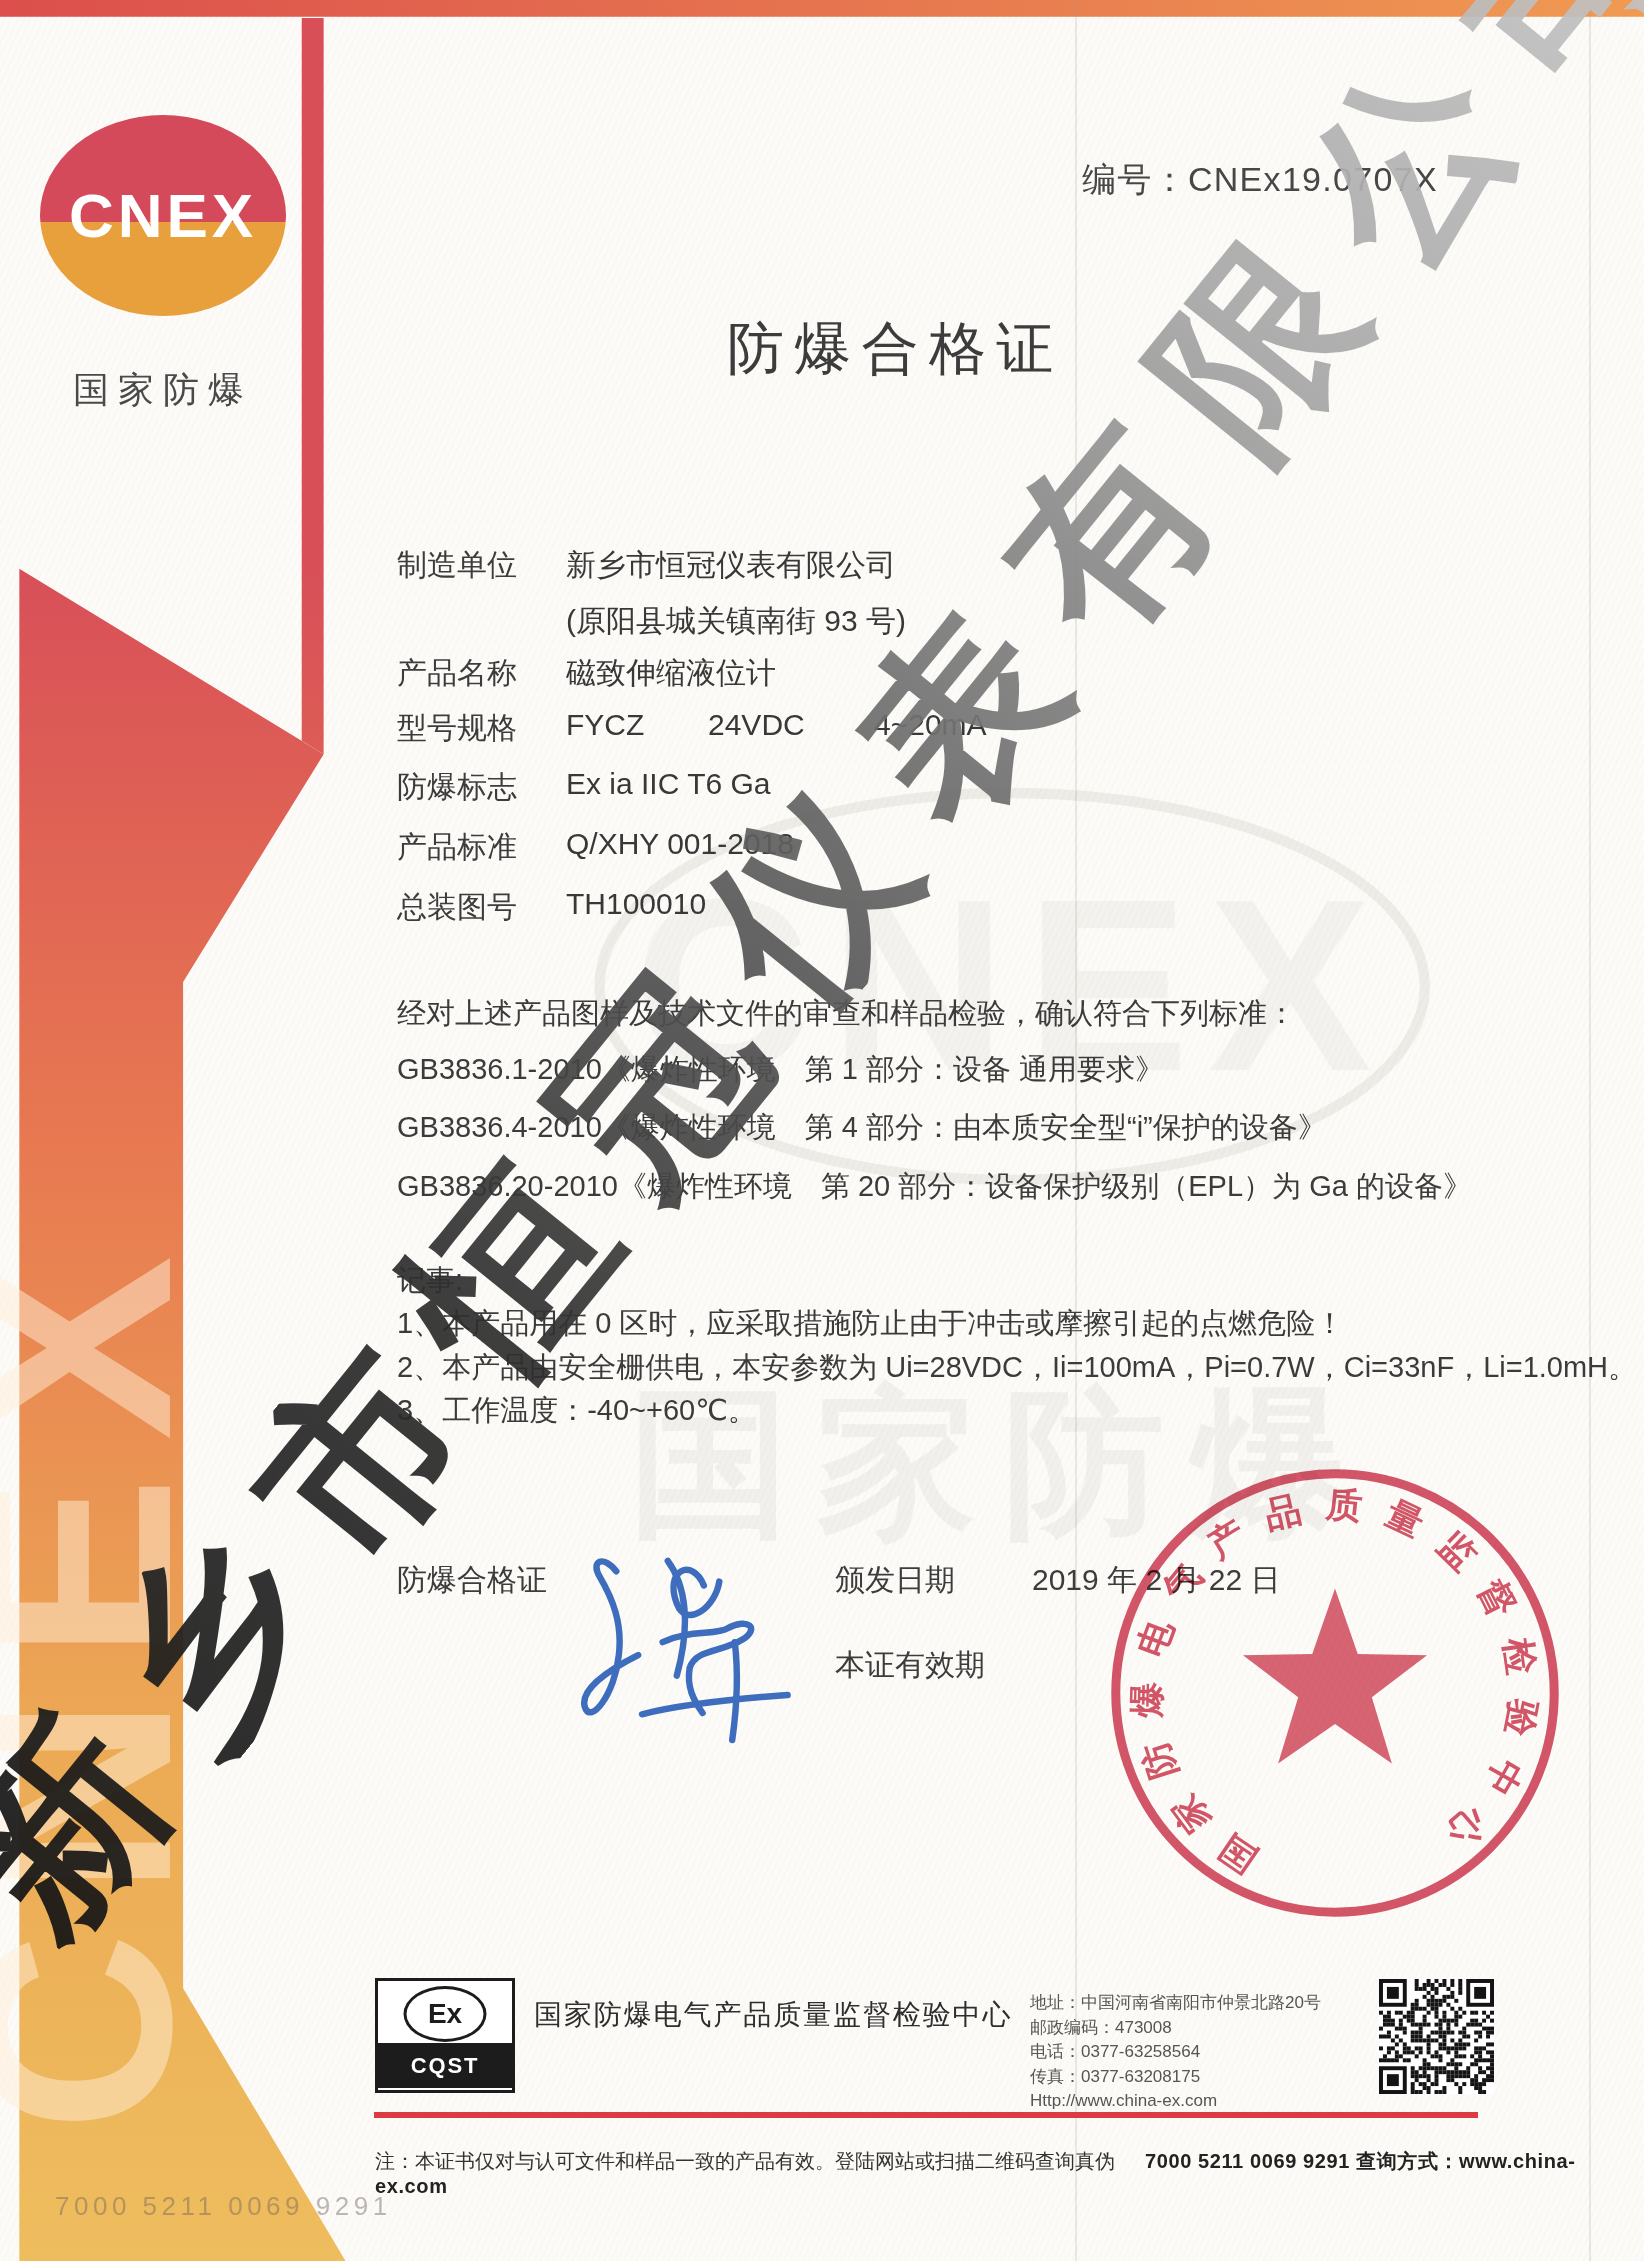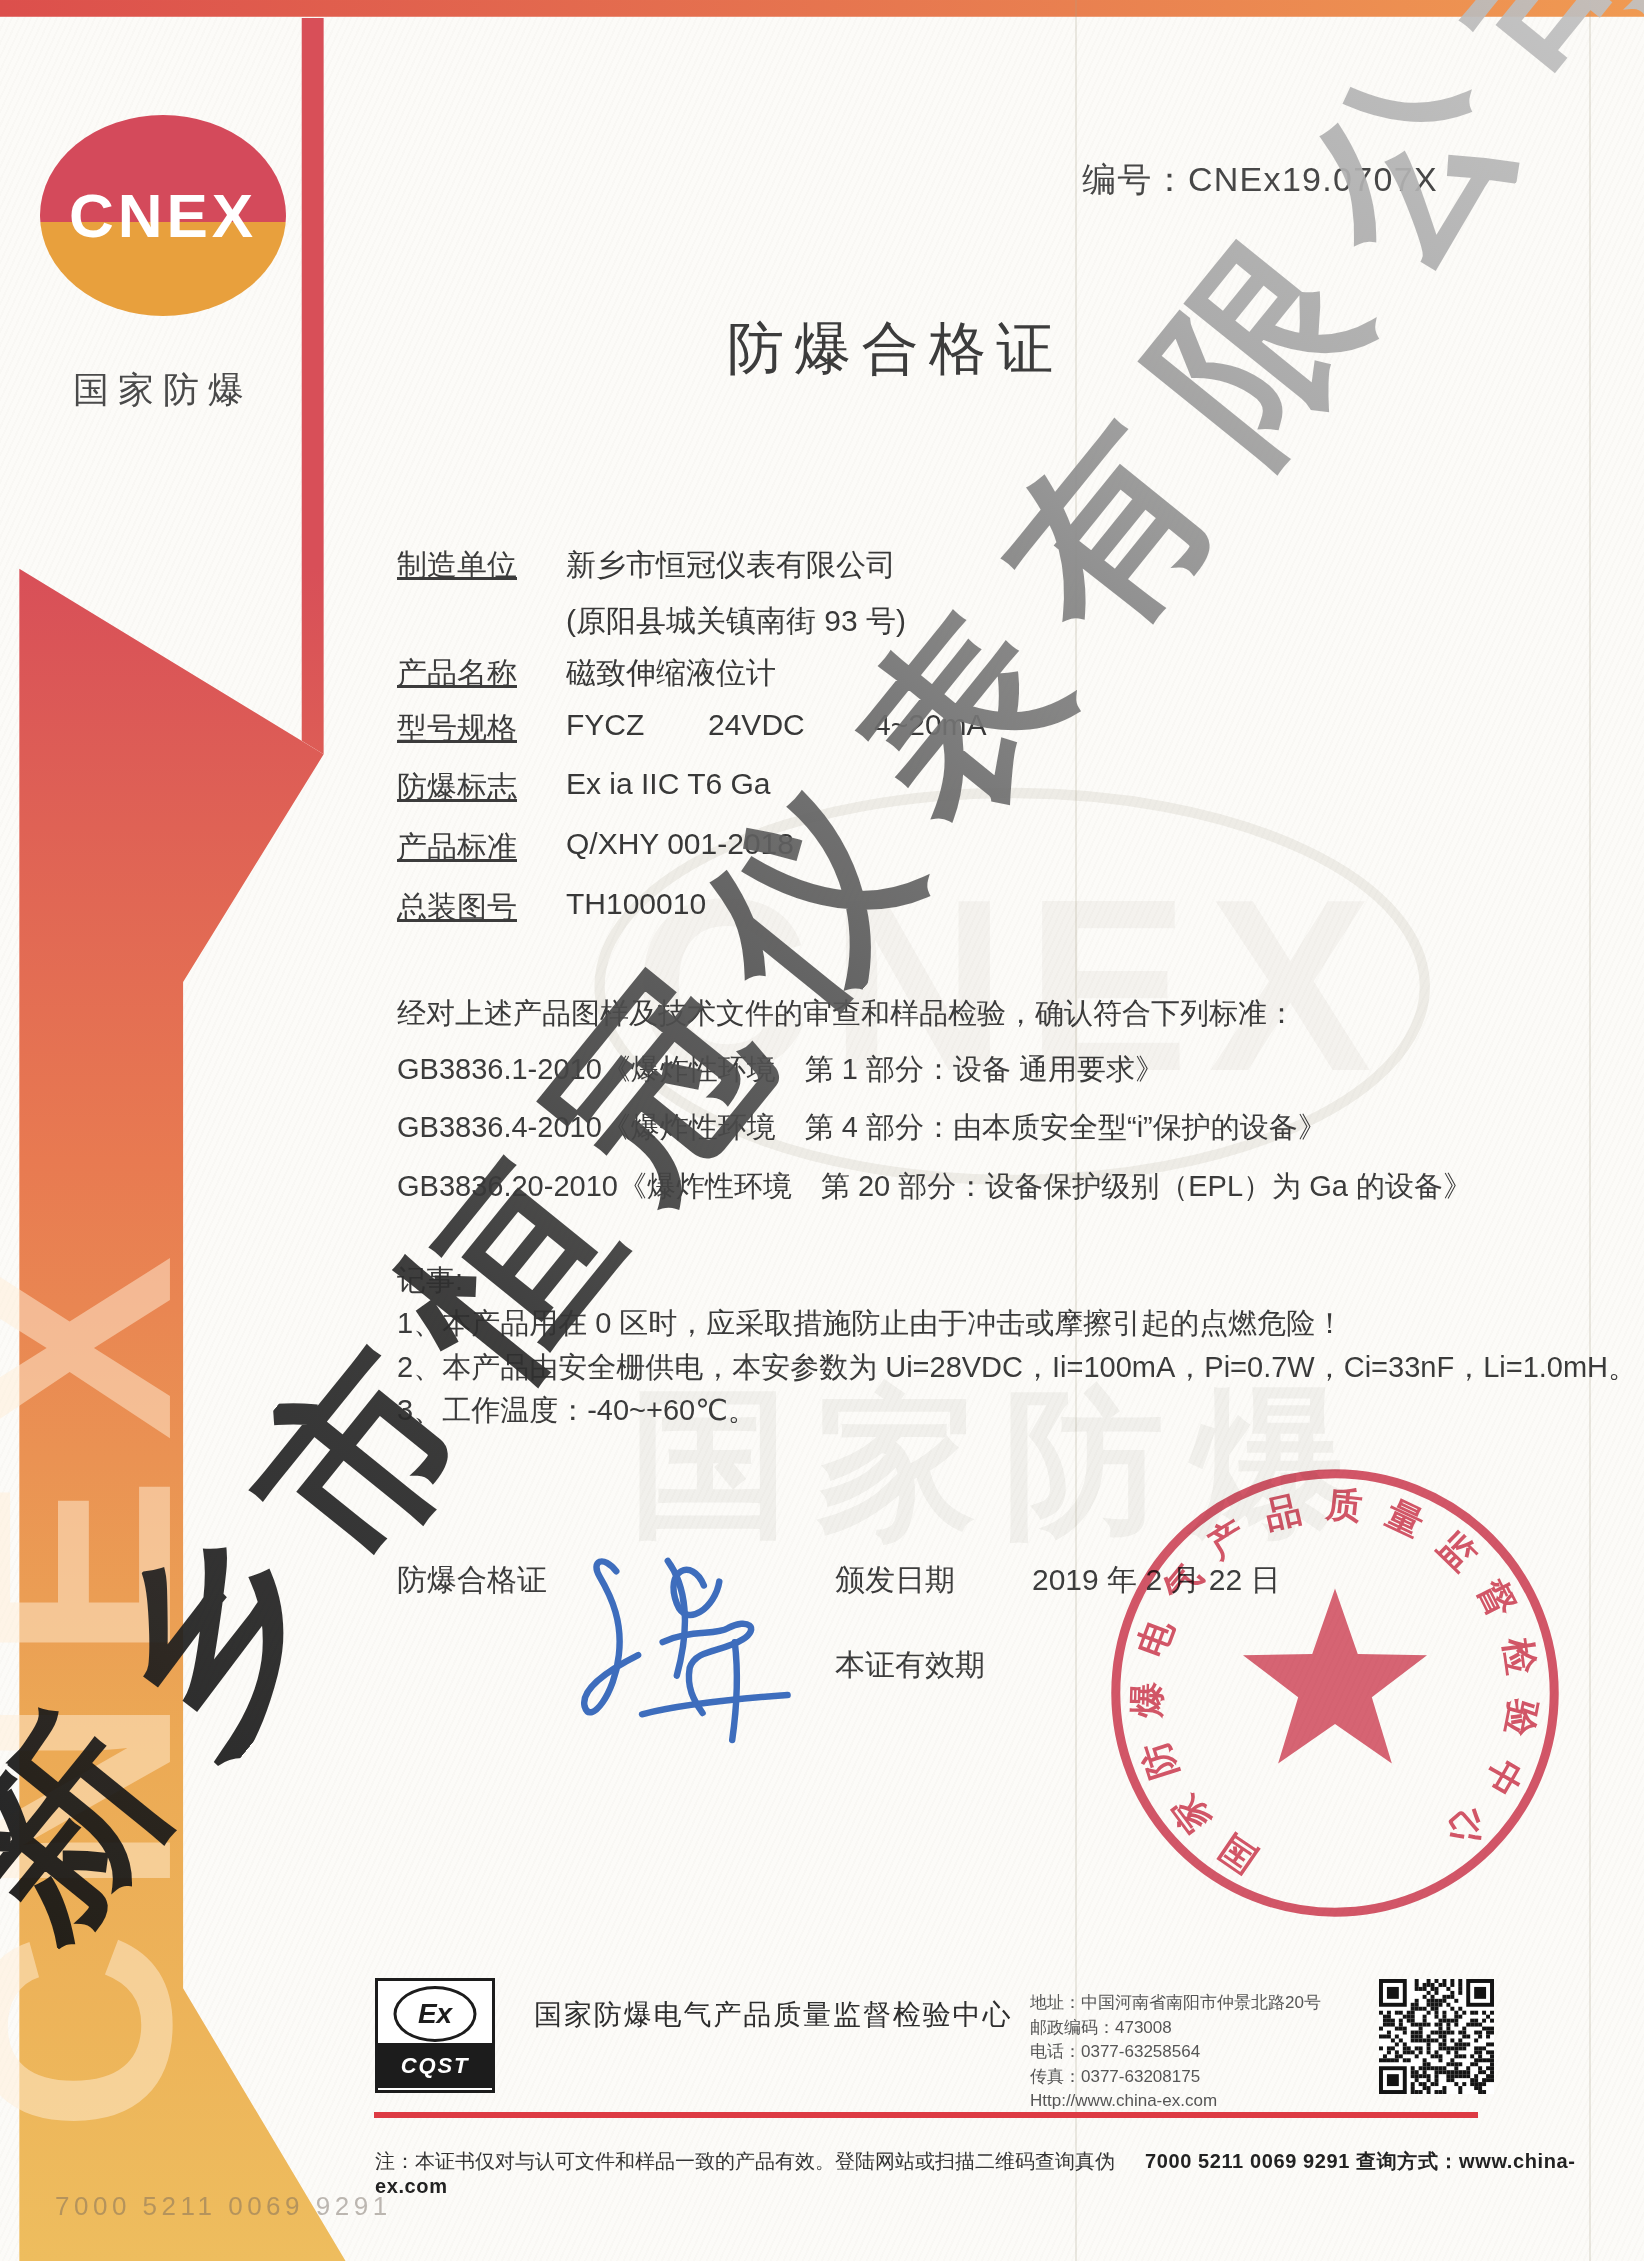--- a/index.html
+++ b/index.html
@@ -18,27 +18,27 @@
   .cert-no{left:1082px; top:157px; font-size:34px; letter-spacing:1.3px; color:#474747;}
   .title{left:727px; top:311px; font-size:57px; font-weight:normal; letter-spacing:10.3px; color:#3c3c3c;}
   
   .logo-ellipse{left:40px; top:115px; width:246px; height:201px; border-radius:50%; overflow:hidden;}
   .logo-ellipse .half-top{height:53%; background:#d44a5b;}
   .logo-ellipse .half-bot{height:47%; background:#e8a03d;}
   .logo-word{left:40px; top:115px; width:246px; height:201px; display:flex; align-items:center; justify-content:center;
              font-size:62px; font-weight:bold; letter-spacing:3.9px; color:#ffffff;}
   .logo-caption{left:40px; top:366px; width:246px; text-align:center; font-size:36px; letter-spacing:9px; color:#4a4a4a;}
   
-  .row-label{left:397px; font-size:30px; color:#3c3c3c;text-decoration:underline;}
+  .row-label{left:397px; font-size:30px; color:#3c3c3c;}
   .row-value{left:566px; font-size:30px; color:#383838;}
   .std, .note-line{left:397px; font-size:29px; color:#3b3b3b;}
   
   .sig-label{font-size:30px; color:#3c3c3c;}
   
-  .ex-box{left:375px; top:1978px; width:120px; height:115px; border:3.9px solid #1c1c1c; background:#fff; box-sizing:border-box;font-style:italic;}
+  .ex-box{left:375px; top:1978px; width:140px; height:115px; border:3.9px solid #1c1c1c; background:#fff; box-sizing:border-box;}
   .ex-top{position:relative; height:62px; background:#fff;}
   .ex-oval{position:absolute; left:50%; top:54%; transform:translate(-50%,-50%); width:77px; height:50px;
            border:3.9px solid #1c1c1c; border-radius:50%; display:flex; align-items:center; justify-content:center;
            font-size:28px; font-weight:bold; color:#1c1c1c; background:#fff;}
   .ex-bot{height:45px; background:#1c1c1c; color:#fff; display:flex; align-items:center; justify-content:center;
           font-size:22px; font-weight:bold; letter-spacing:1.9px;}
   .center-name{left:534px; top:1996px; font-size:28px; letter-spacing:1.9px; color:#2e2e2e;}
   .institute{left:534px; top:2035px; font-size:40px; font-weight:bold; letter-spacing:6.4px; color:#1f1f1f;}
   .contact{left:1030px; top:1991px; font-size:17px; line-height:24.5px; color:#555;}
   .red-line{left:374px; top:2112px; width:1104px; height:5.8px; background:#dd3b44;}

